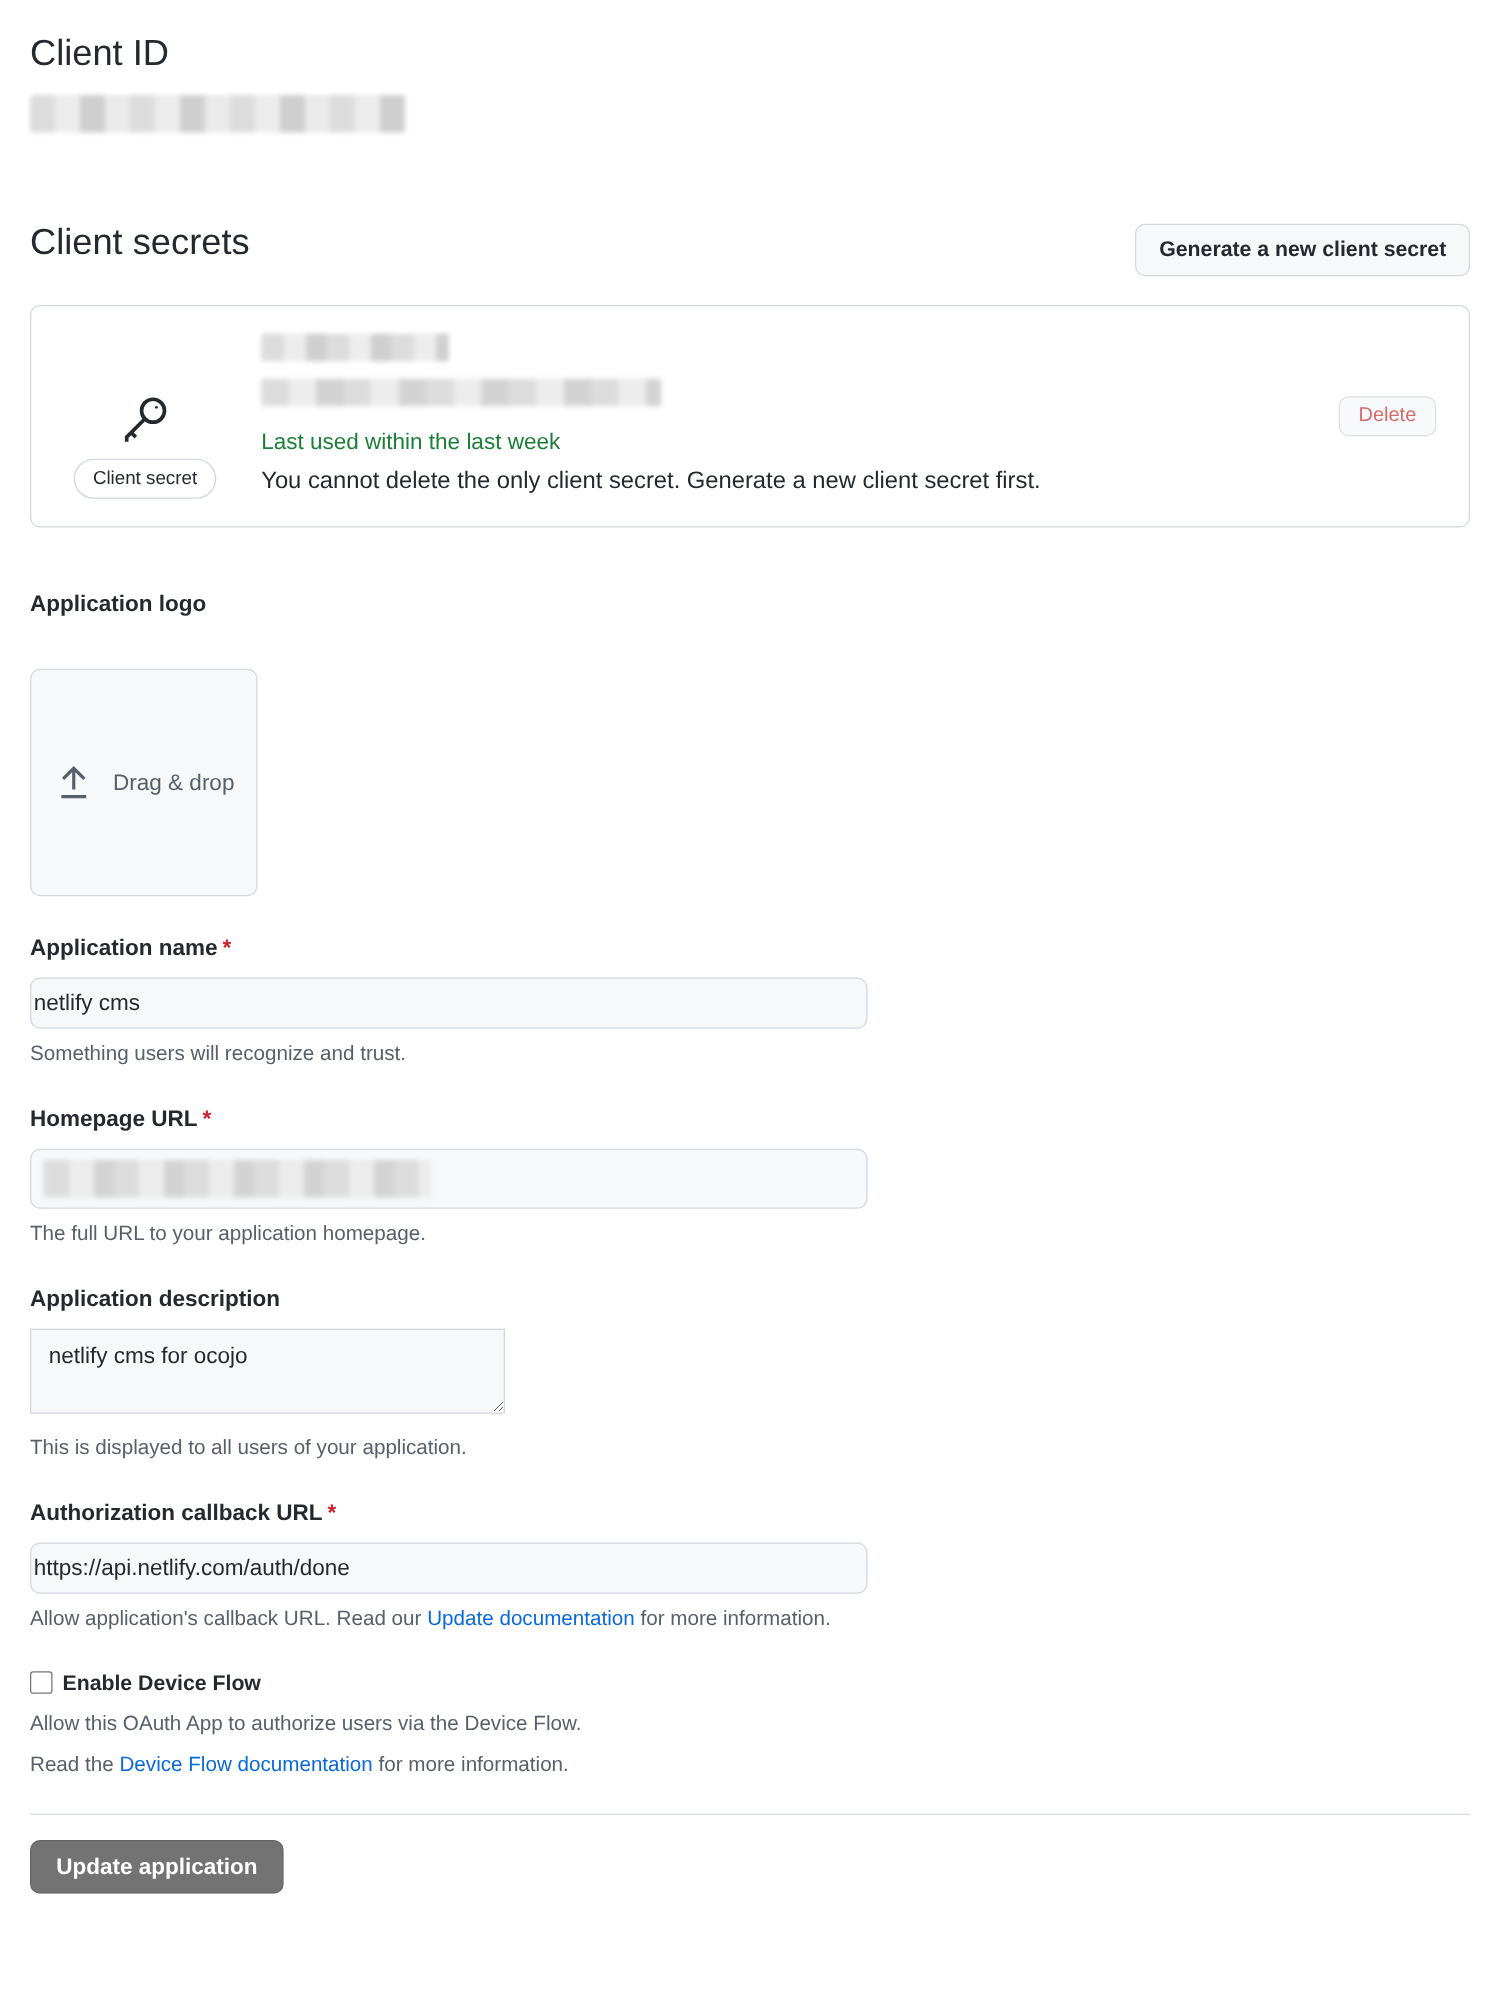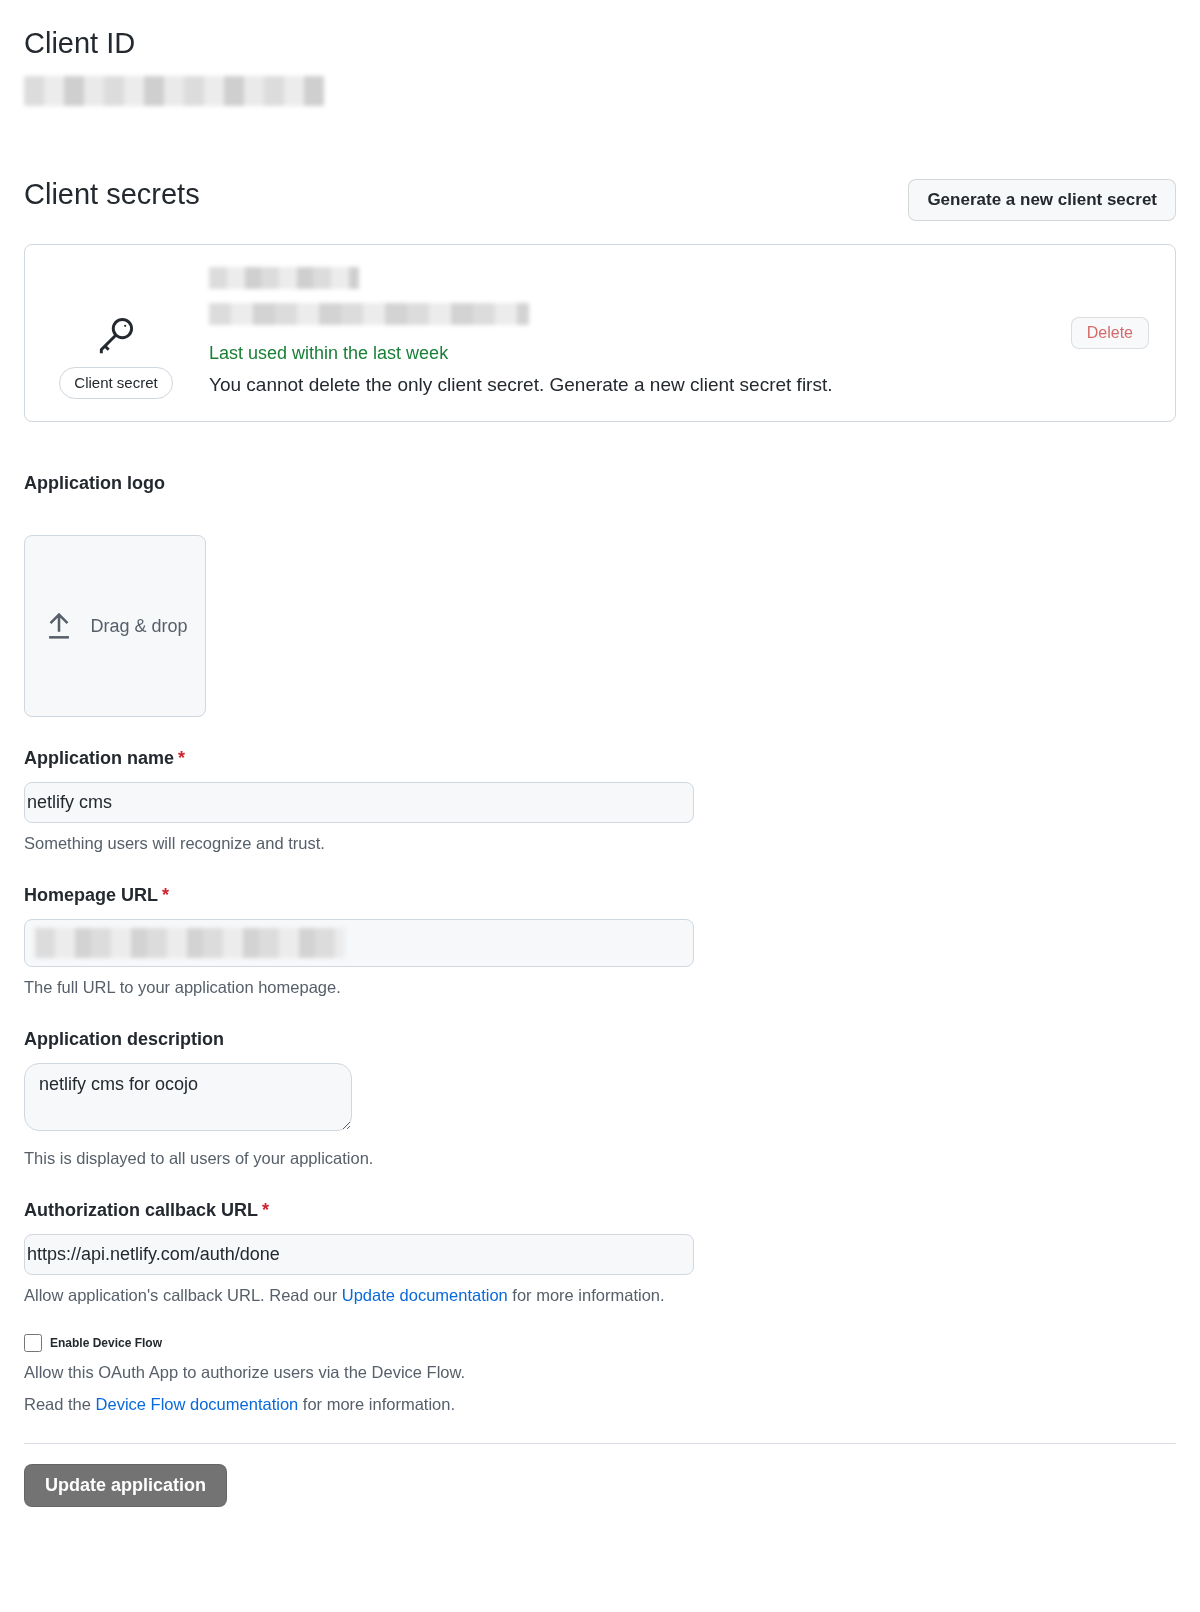--- a/index.html
+++ b/index.html
@@ -172,28 +172,28 @@
   width: 670px;
   max-width: 100%;
   padding: 9px 2px;
   font-size: 18px;
   color: #24292f;
   background: #f6f8fa;
   border: 1px solid #d0d7de;
   border-radius: 8px;
 }
 .text-area {
-  width: 328px;
+  width: 380px;
   height: 68px;
   padding: 10px 14px;
   font-size: 18px;
   color: #24292f;
   background: #f6f8fa;
   border: 1px solid #d0d7de;
-  border-radius: 15px;
+  border-radius: 0;
   resize: both;
   font-family: inherit;
 }
 .help-text {
   color: #57606a;
   font-size: 16.5px;
   margin-top: 8px;
 }
 .help-text a { color: #0969da; text-decoration: none; }
 .blurred-input-wrap {
@@ -219,21 +219,21 @@
   align-items: center;
   gap: 8px;
   margin-bottom: 6px;
 }
 .checkbox-row input[type=checkbox] {
   width: 18px;
   height: 18px;
 }
 .checkbox-row label {
   font-weight: 700;
-  font-size: 12px;
+  font-size: 17px;
 }
 .divider {
   border: none;
   border-top: 1px solid #d8dee4;
   margin: 26px 0 20px 0;
 }
 </style>
 </head>
 <body>
 

